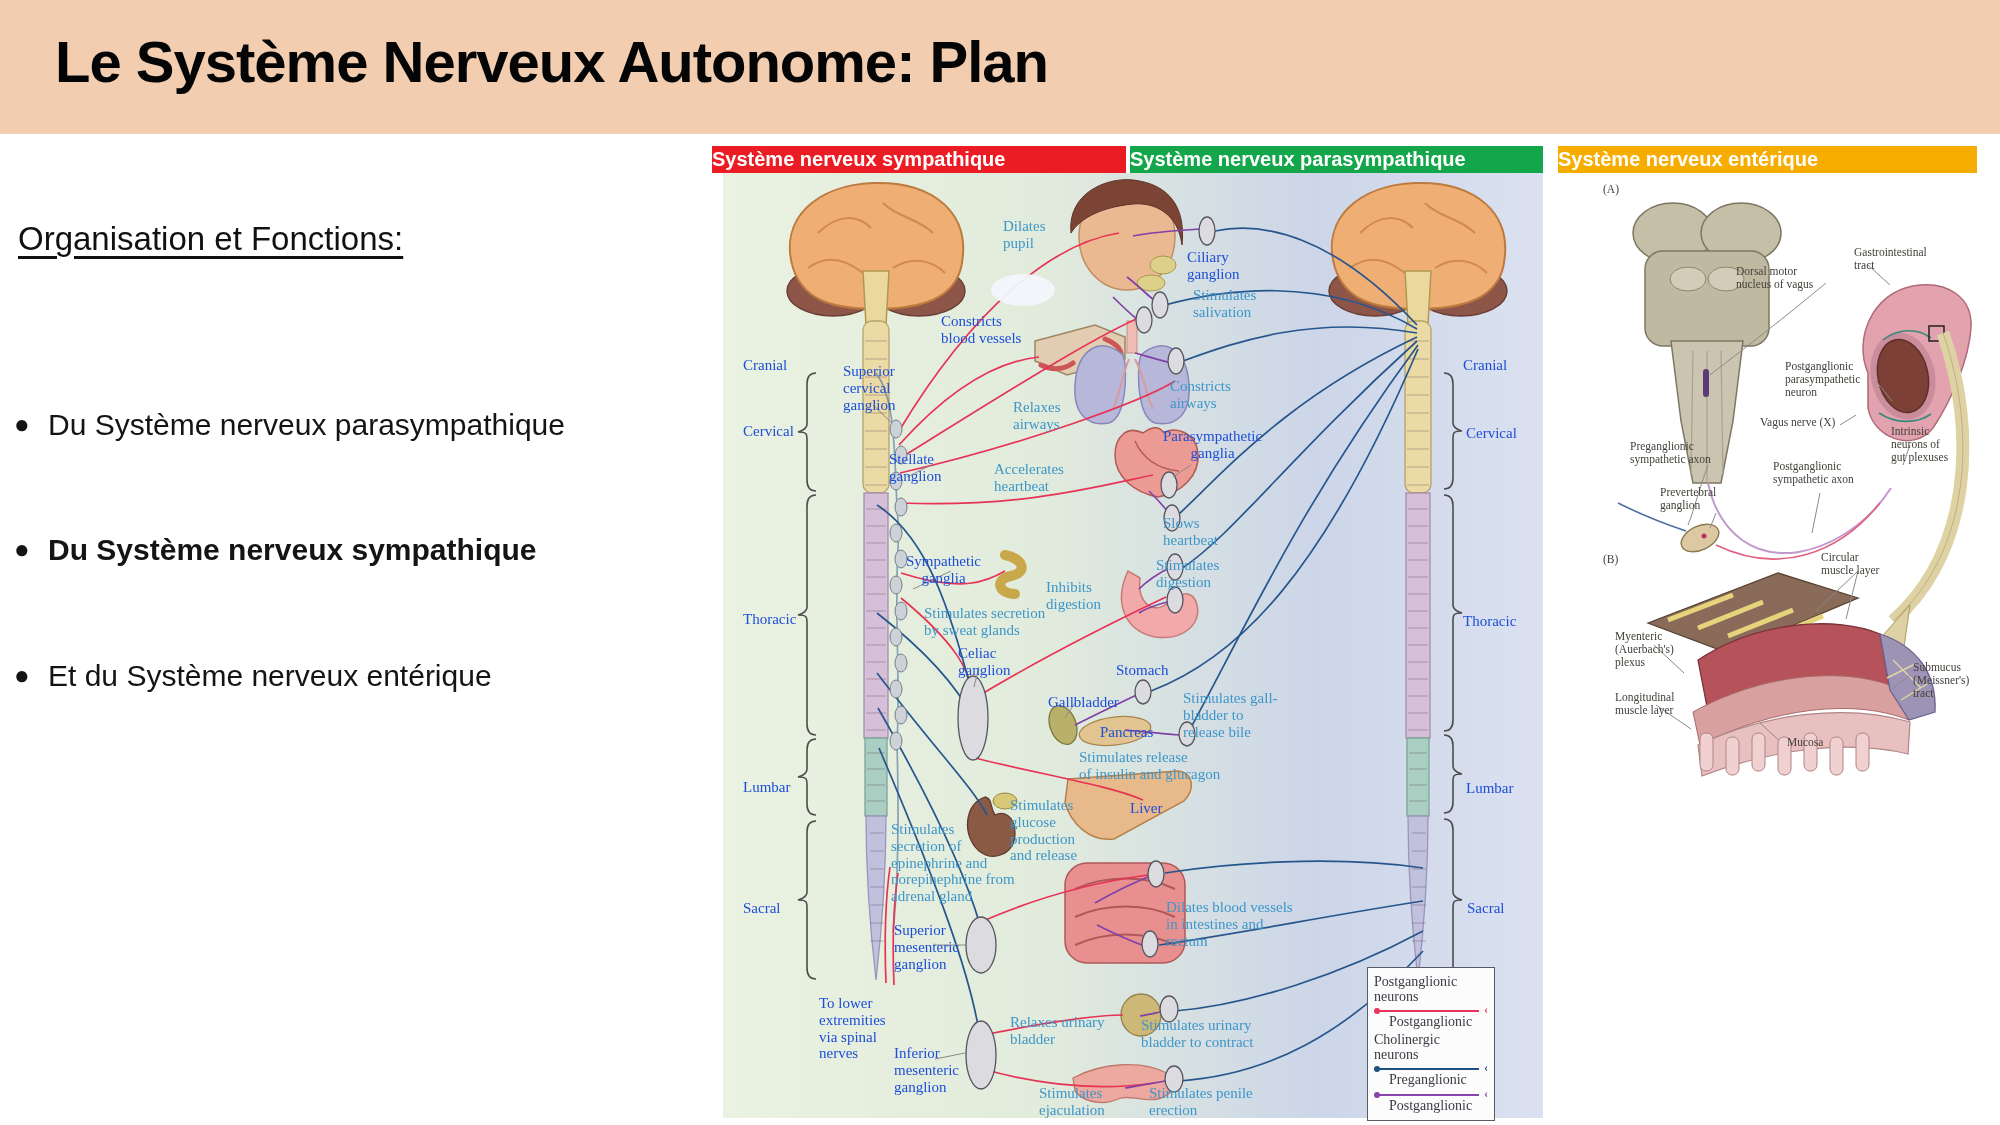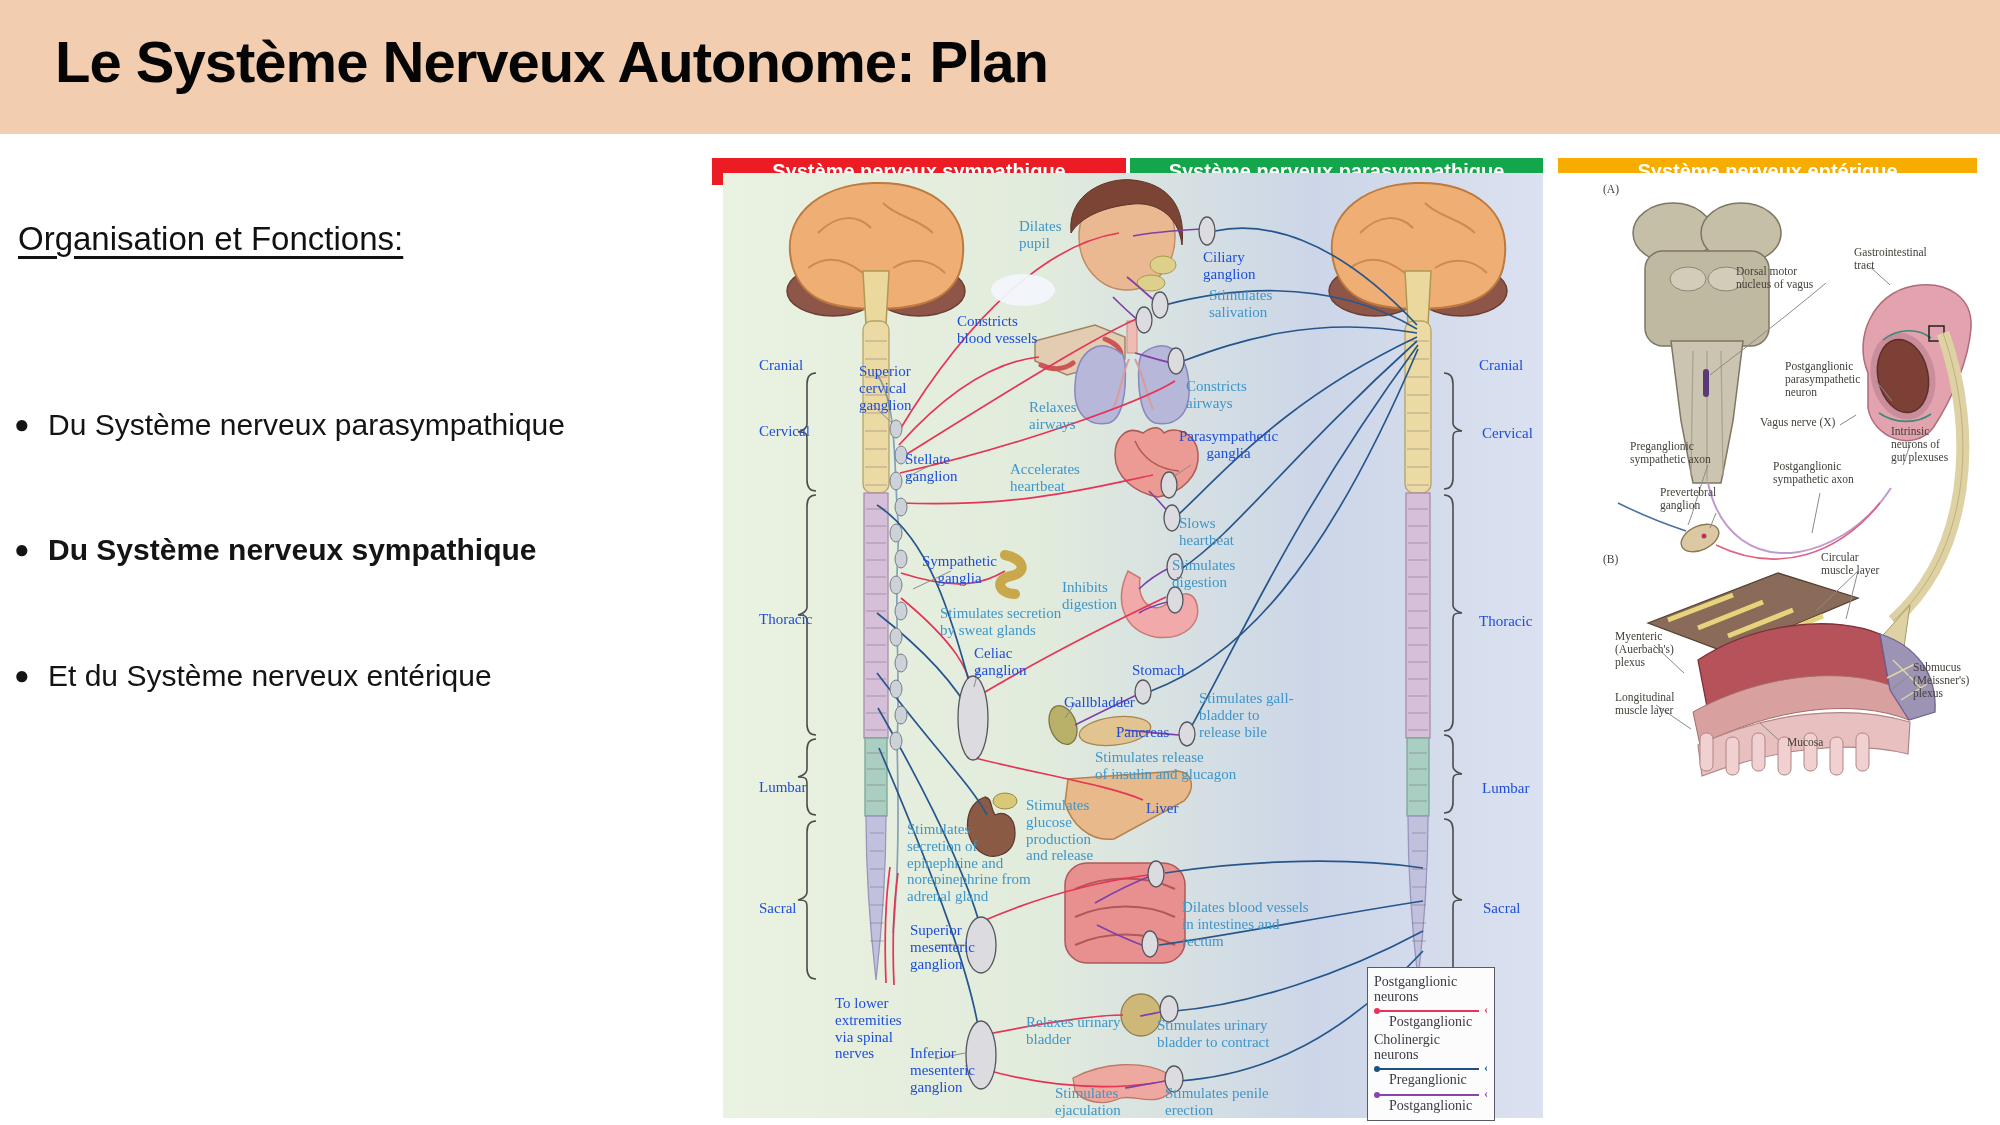--- a/index.html
+++ b/index.html
@@ -15,22 +15,22 @@
   .subtitle{position:absolute;left:18px;top:220px;font-size:33px;color:#111;
             text-decoration:underline;text-underline-offset:6px;}
   .bullets{list-style:none;margin:0;padding:0;}
   .bullets li{position:absolute;left:14px;width:700px;font-size:30px;color:#141414;}
   .bullets li:nth-child(1){top:408px;}
   .bullets li:nth-child(2){top:533px;font-weight:bold;}
   .bullets li:nth-child(3){top:659px;}
   .bullets li .dot{display:inline-block;width:34px;font-size:26px;vertical-align:2px;}
 
   
-  .band-header{position:absolute;top:158px;height:27px;line-height:27px;color:#fff;
-               font-size:20px;font-weight:bold;text-align:center;}
+  .band-header{position:absolute;top:146px;height:27px;line-height:27px;color:#fff;
+               font-size:20px;font-weight:bold;text-align:left;}
   .hdr-0{left:712px;width:414px;}
   .hdr-1{left:1130px;width:413px;}
   .hdr-2{left:1558px;width:419px;}
 
   
   .central{position:absolute;left:723px;top:173px;width:820px;height:945px;}
   .enteric{position:absolute;left:1558px;top:173px;width:419px;height:945px;background:#fff;}
   .central svg,.enteric svg{position:absolute;left:0;top:0;}
 
   .dlabel{position:absolute;white-space:pre-line;font-family:"Liberation Serif",serif;
@@ -229,21 +229,21 @@
         <ellipse cx="173" cy="360" rx="6" ry="9" class="bead"></ellipse>
         <ellipse cx="178" cy="386" rx="6" ry="9" class="bead"></ellipse>
         <ellipse cx="173" cy="412" rx="6" ry="9" class="bead"></ellipse>
         <ellipse cx="178" cy="438" rx="6" ry="9" class="bead"></ellipse>
         <ellipse cx="173" cy="464" rx="6" ry="9" class="bead"></ellipse>
         <ellipse cx="178" cy="490" rx="6" ry="9" class="bead"></ellipse>
         <ellipse cx="173" cy="516" rx="6" ry="9" class="bead"></ellipse>
         <ellipse cx="178" cy="542" rx="6" ry="9" class="bead"></ellipse>
         <ellipse cx="173" cy="568" rx="6" ry="9" class="bead"></ellipse>
       </svg>
-    <div id="clabels" style="position:absolute;left:16px;top:0;width:912px;height:945px;">
+    <div id="clabels" style="position:absolute;left:0;top:0;width:912px;height:945px;">
         <div class="dlabel lbl-blue" style="left: 280px; top: 45px;">Dilates
 pupil</div>
         <div class="dlabel lbl-dark" style="left: 464px; top: 76px;">Ciliary
 ganglion</div>
         <div class="dlabel lbl-blue" style="left: 470px; top: 114px;">Stimulates
 salivation</div>
         <div class="dlabel lbl-dark" style="left: 218px; top: 140px;">Constricts
 blood vessels</div>
         <div class="dlabel lbl-dark" style="left: 20px; top: 184px;">Cranial</div>
         <div class="dlabel lbl-dark" style="left: 120px; top: 190px;">Superior
@@ -431,19 +431,19 @@
         <div class="dlabel lbl-dark" style="left: 102px; top: 313px;">Prevertebral
 ganglion</div>
         <div class="dlabel lbl-dark" style="left: 45px; top: 380px;">(B)</div>
         <div class="dlabel lbl-dark" style="left: 263px; top: 378px;">Circular
 muscle layer</div>
         <div class="dlabel lbl-dark" style="left: 57px; top: 457px;">Myenteric
 (Auerbach's)
 plexus</div>
         <div class="dlabel lbl-dark" style="left: 355px; top: 488px;">Submucus
 (Meissner's)
-plexus</div>
+tract</div>
         <div class="dlabel lbl-dark" style="left: 57px; top: 518px;">Longitudinal
 muscle layer</div>
         <div class="dlabel lbl-dark" style="left: 229px; top: 563px;">Mucosa</div>
       </div>
   </div>
 </div>
 
 </body></html>

